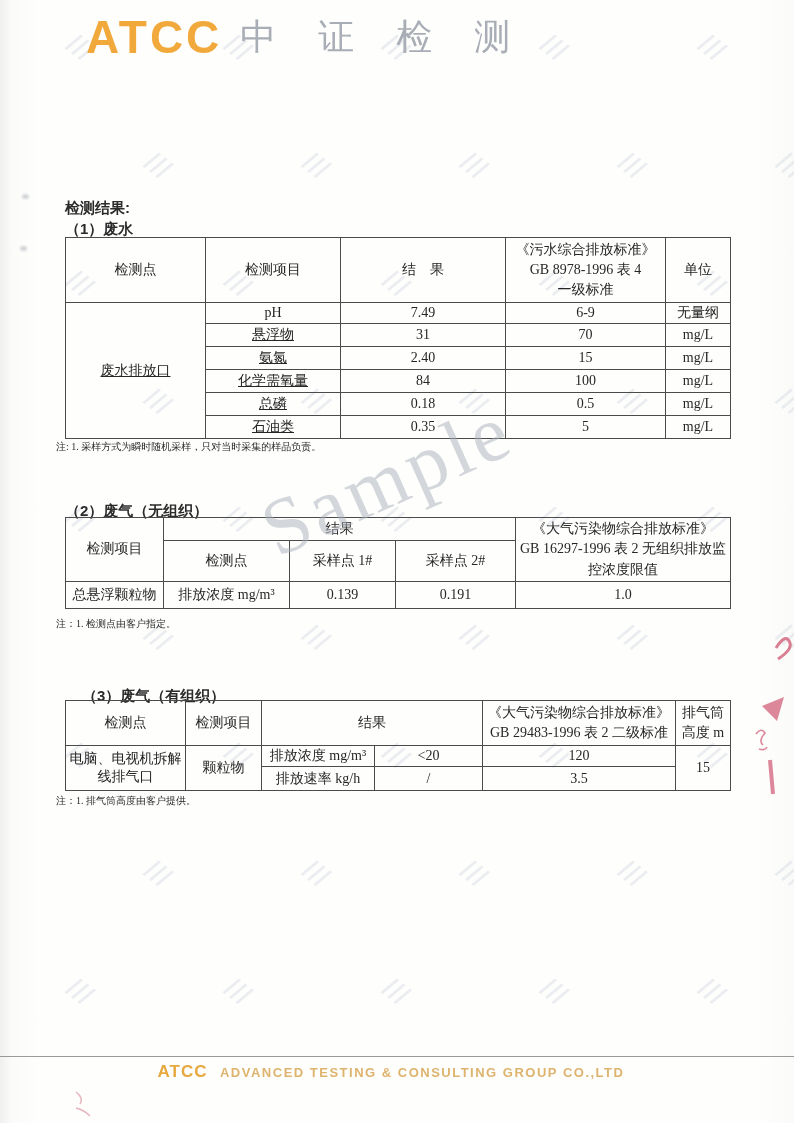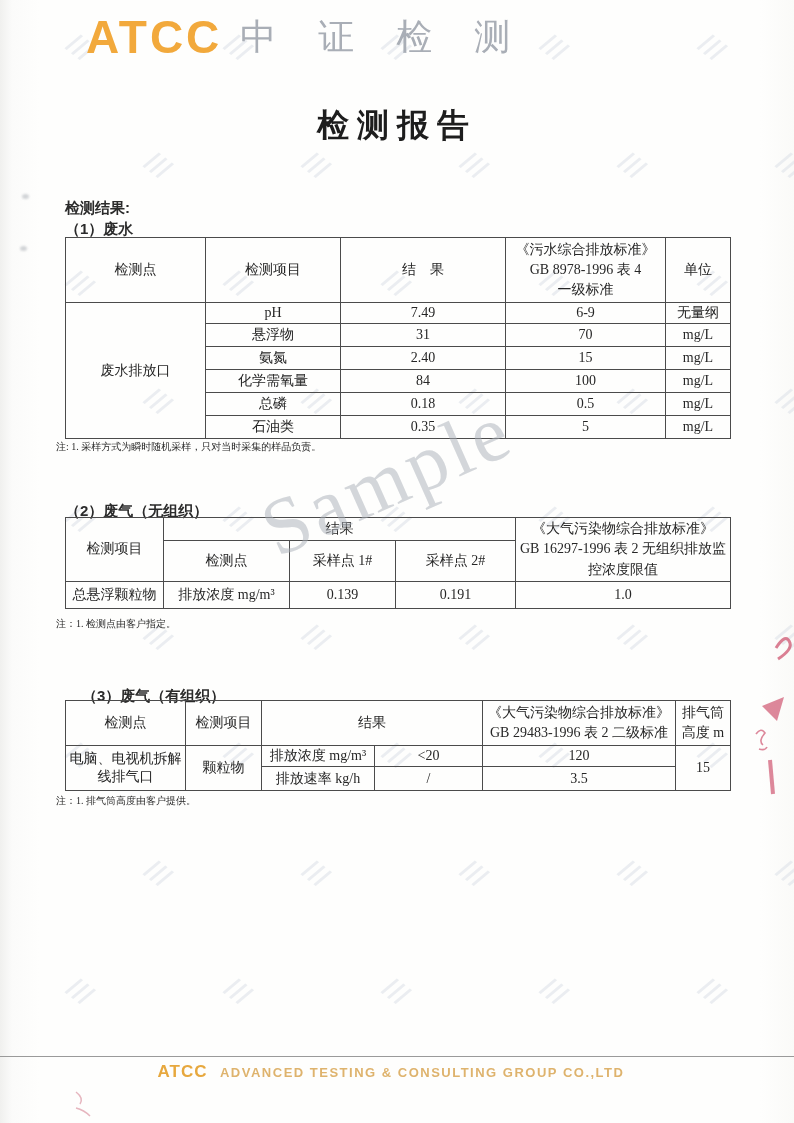--- a/index.html
+++ b/index.html
@@ -66,21 +66,21 @@
     border-collapse:collapse;table-layout:fixed;background:transparent;
   }
   #table1{top:237px;}
   #table2{top:517px;}
   #table3{top:700px;}
   td{
     border:1px solid #4b4b4b;text-align:center;vertical-align:middle;
     font-size:14px;padding:1px 3px;color:#262626;
   }
   table{border:1.5px solid #3c3c3c;}
-  .h64{height:62px;} .h22{height:20px;}
+  .h64{height:62px;} .h22{height:20px;text-decoration:underline;}
   .h28{height:26px;} .h40{height:38px;} .h26{height:24px;}
   .h44{height:42px;} .h23{height:21px;}
   .std-line{display:block;line-height:1.45;}
   .left-pad{text-align:center;}
 </style>
 </head>
 <body>
 
 <div id="page">
 
@@ -130,21 +130,20 @@
       <span class="wm-mark" style="left: 386px; top: 978px;">|||</span>
       <span class="wm-mark" style="left: 544px; top: 978px;">|||</span>
       <span class="wm-mark" style="left: 702px; top: 978px;">|||</span>
     </div>
 
   <div class="brand-row">
     <span class="brand-logo">ATCC</span>
     <span class="brand-cn">中 证 检 测</span>
   </div>
 
-  <div class="report-title">检测报告</div>
 
 
   <div class="results-label">检测结果:</div>
 
   <div class="sec-title" id="s1-title">（1）废水</div>
 
   <table id="table1">
     <colgroup>
         <col style="width:140px">
         <col style="width:135px">

